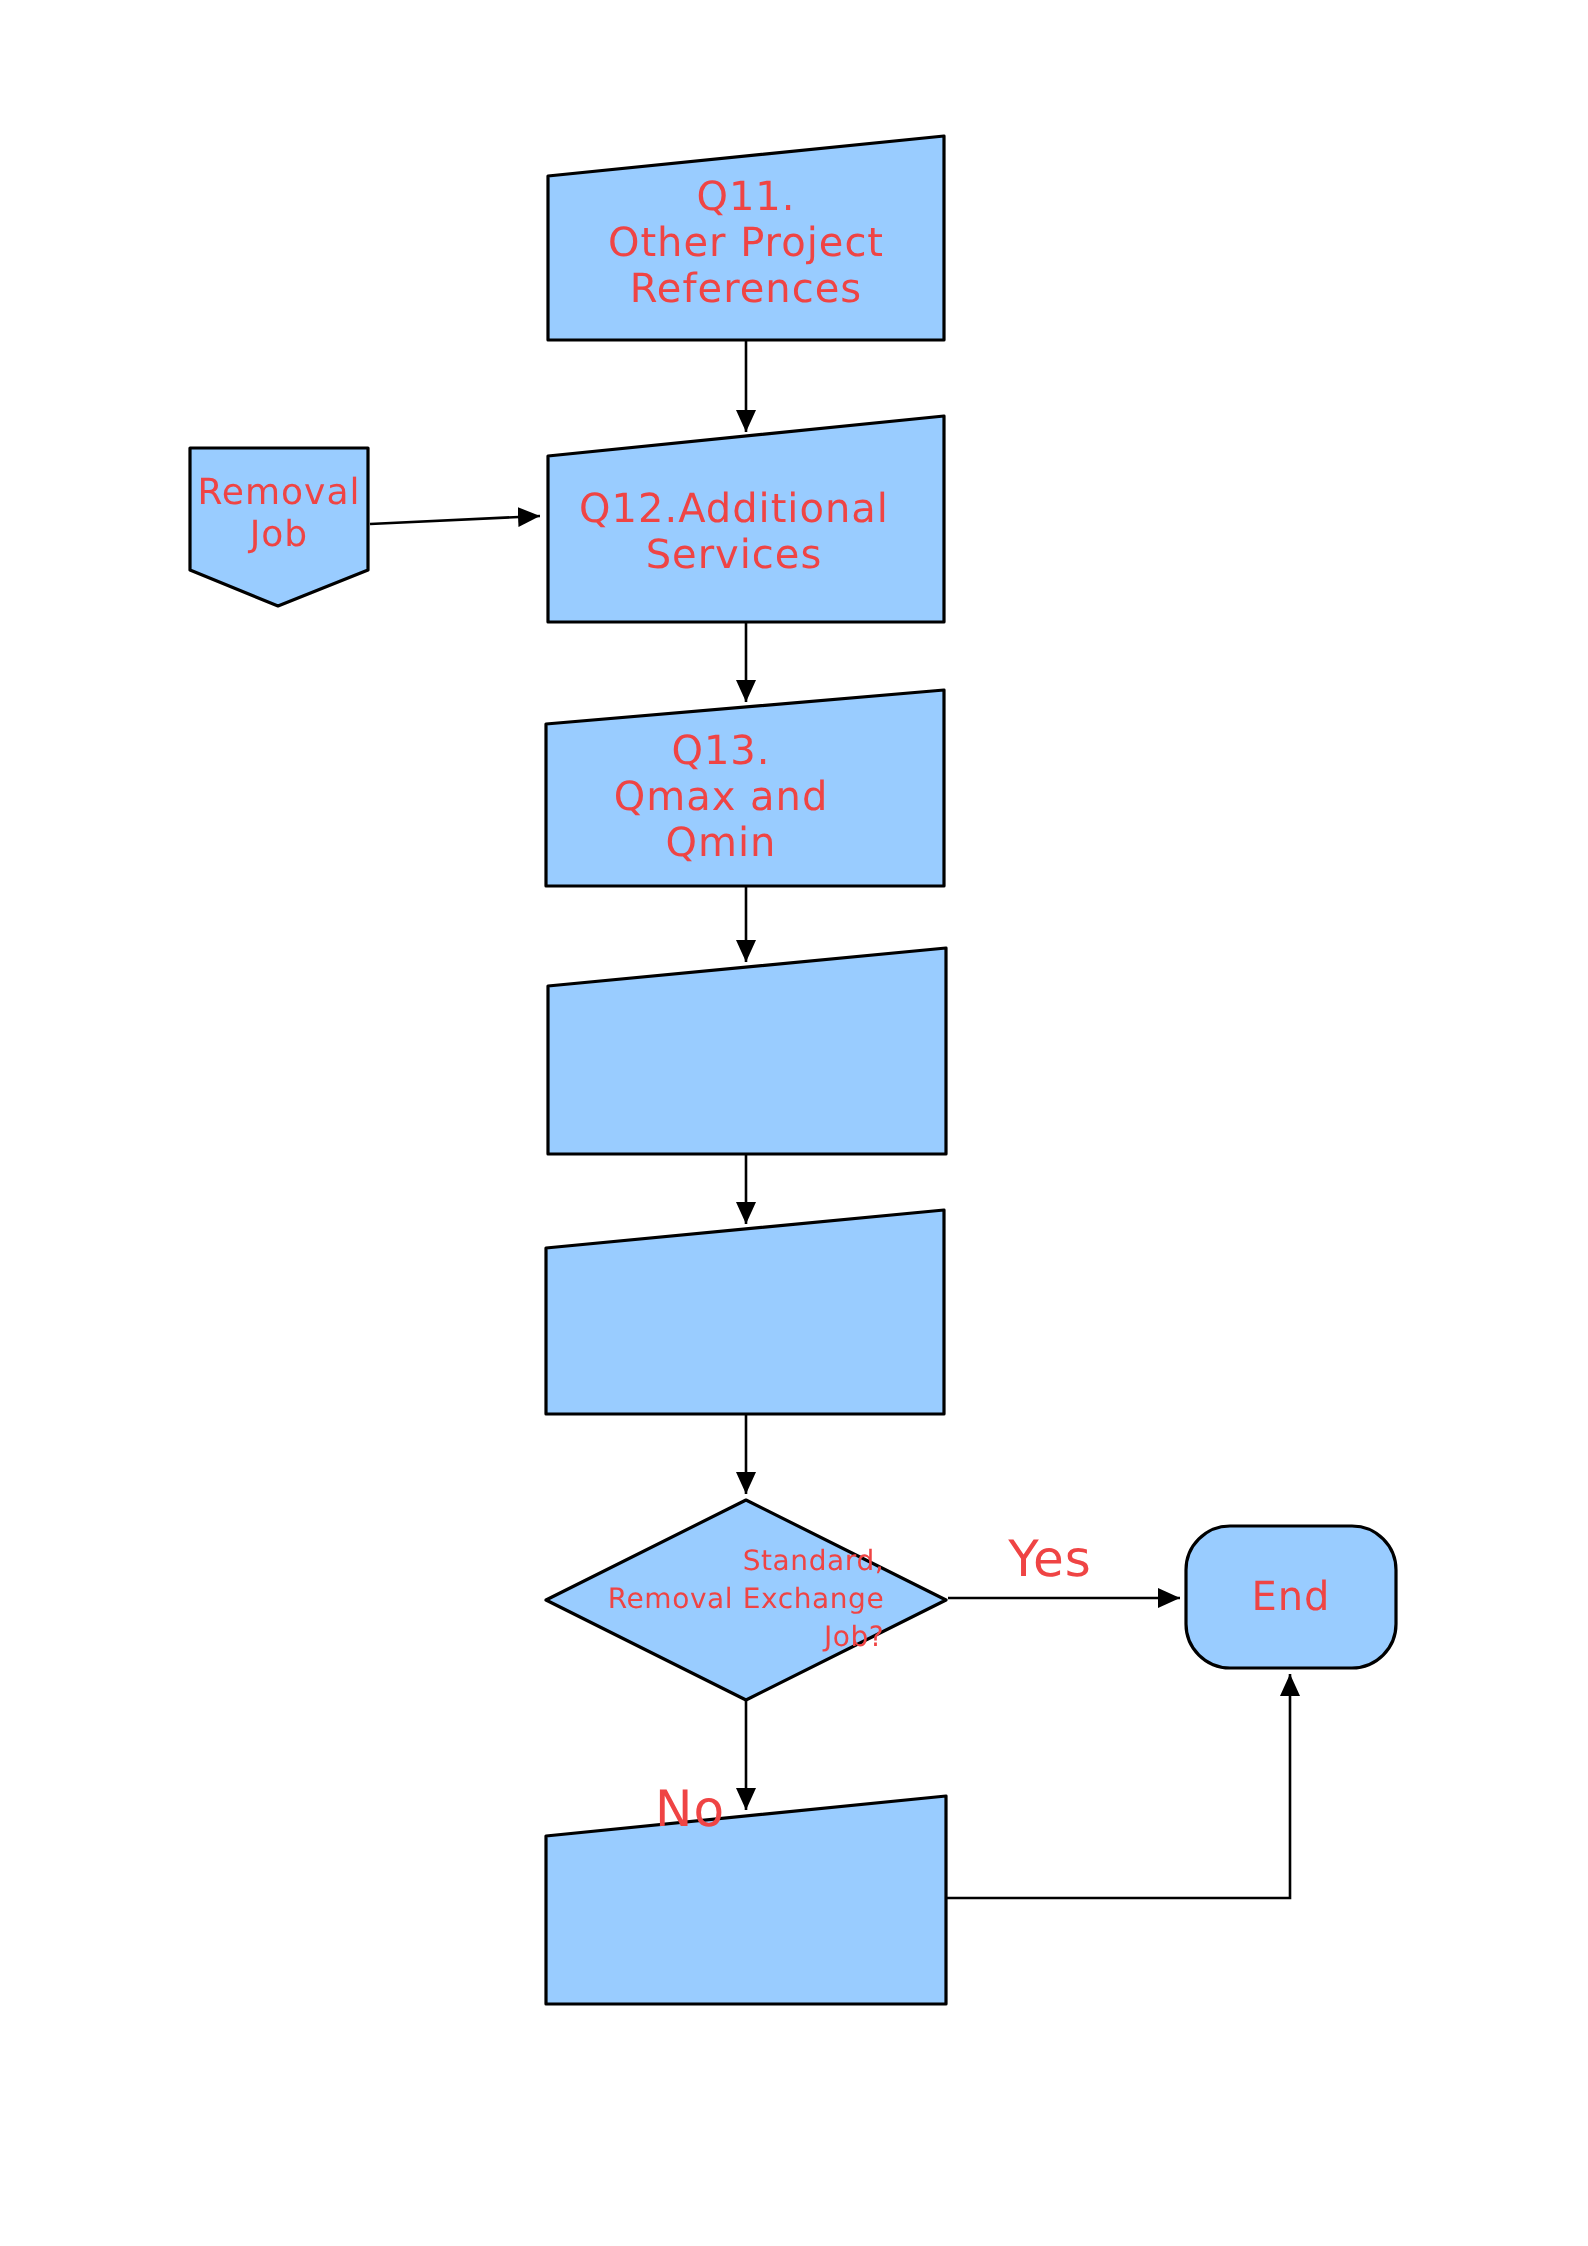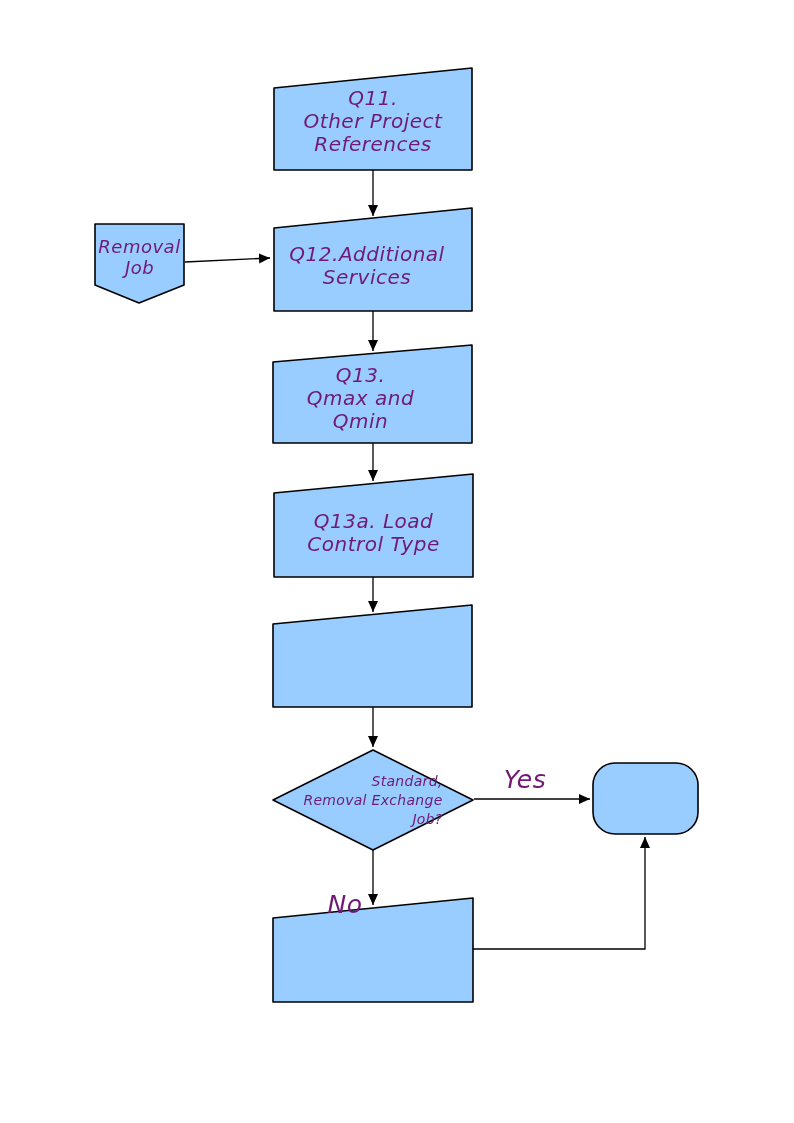--- a/index.html
+++ b/index.html
@@ -14,25 +14,24 @@
   .canvas { position: absolute; left: 0; top: 0; }
   .node-shape { stroke: #000000; stroke-width: 1.6; stroke-linejoin: round; }
   .edge { stroke: #000000; stroke-width: 1.3; fill: none; }
   .lbl {
     position: absolute;
     display: flex;
     align-items: center;
     justify-content: center;
     text-align: center;
     white-space: pre-line;
-    color: #701a75;
+    color: #ef4444;
     letter-spacing: 0.5px;
     line-height: 23px;
     font-size: 20px;
-    font-style: italic;
   }
   .lbl-small  { font-size: 18px; line-height: 21px; }
   .lbl-tiny   { font-size: 14px; line-height: 19px; letter-spacing: 0.3px; text-align: right; }
   .edge-label { font-size: 25px; line-height: 22px; }
 
   
   .lbl-q11      { left: 274px; top: 74px;  width: 198px; height: 94px; }
   .lbl-sj       { left: 95px;  top: 226px; width: 89px;  height: 62px; }
   .lbl-q12      { left: 268px; top: 220px; width: 198px; height: 91px; }
   .lbl-q13      { left: 273px; top: 354px; width: 175px; height: 89px; }
@@ -92,27 +91,26 @@
   <div class="lbl lbl-small lbl-sj">Removal
 Job</div>
 
   <div class="lbl lbl-q12">Q12.Additional
 Services</div>
 
   <div class="lbl lbl-q13">Q13.
 Qmax and
 Qmin</div>
 
-  <div class="lbl lbl-q13a">Q13a. Load
-Control Type</div>
 
 
   <div class="lbl lbl-tiny lbl-decision">Standard,
 Removal Exchange
 Job?</div>
 
+  <div class="lbl lbl-end">End</div>
 
 
   <div class="lbl edge-label lbl-yes">Yes</div>
 
   <div class="lbl edge-label lbl-no">No</div>
 
 </div>
 
 </body></html>

